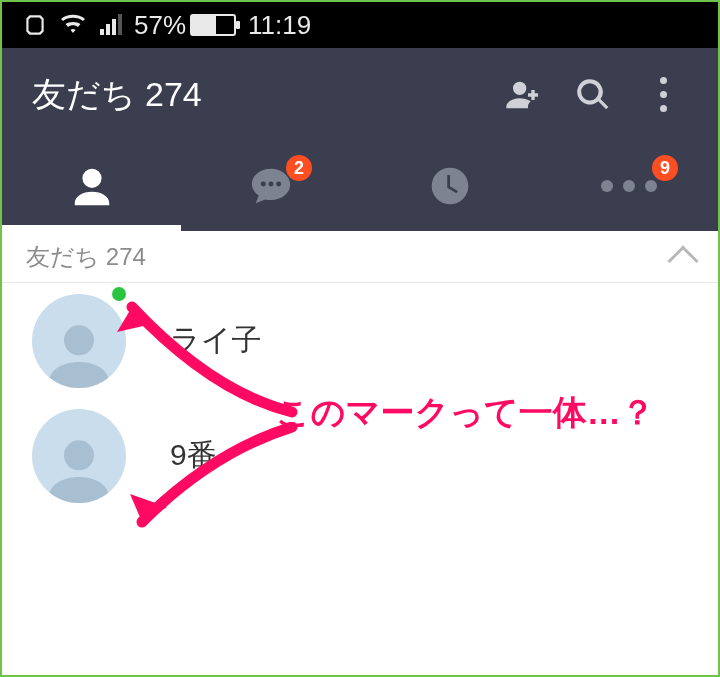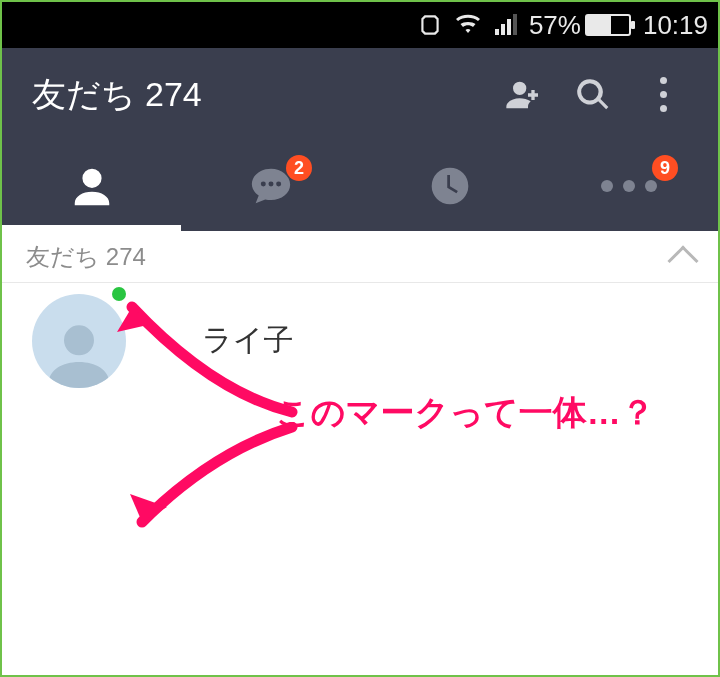--- a/index.html
+++ b/index.html
@@ -1,18 +1,18 @@
 <!DOCTYPE html>
 <html><head>
 <meta charset="utf-8">
 <style>
   * { box-sizing: border-box; margin: 0; padding: 0; }
   html, body { width: 720px; height: 677px; font-family: -apple-system, "Hiragino Sans", "Hiragino Kaku Gothic Pro", "Yu Gothic", Meiryo, sans-serif; background:#fff; overflow:hidden;}
   
-  .status-bar { height:46px; background:#000; color:#e9e9e9; display:flex; align-items:center; justify-content:flex-end; padding:0 10px; font-size:26px; }
+  .status-bar { height:46px; background:#000; color:#e9e9e9; display:flex; align-items:center; padding:0 10px; font-size:26px; }
   .status-bar > * { margin-left:10px; display:inline-flex; align-items:center;}
   .battery-shell { width:46px; height:22px; border:2px solid #e9e9e9; border-radius:3px; position:relative; display:inline-block; margin-left:4px;}
   .battery-shell::after { content:""; position:absolute; right:-6px; top:5px; width:4px; height:8px; background:#e9e9e9; border-radius:1px;}
   .battery-fill { position:absolute; left:0; top:0; bottom:0; background:#e9e9e9;}
   
   .app-header { height:93px; background:#3a3e4e; color:#fff; display:flex; align-items:center; padding:0 20px 0 30px;}
   .app-title { font-size:34px; font-weight:400; flex:1;}
   .hdr-btn { width:70px; height:60px; display:flex; align-items:center; justify-content:center; }
   .hdr-btn svg { fill:#cfd1d7; }
   .kebab { display:flex; flex-direction:column; gap:7px; align-items:center;}
@@ -25,21 +25,21 @@
   .tab-underline { position:absolute; bottom:0; left:0; width:25%; height:6px; background:#fff;}
   .badge { position:absolute; top:14px; right:48px; background:#ff4e22; color:#fff; font-size:18px; font-weight:600; min-width:26px; height:26px; border-radius:13px; display:flex; align-items:center; justify-content:center; padding:0 4px;}
   .dots3 { display:flex; gap:10px;}
   .dots3 span{width:12px; height:12px; background:#7e8391; border-radius:50%;}
   
   .section-hdr { height:52px; display:flex; align-items:center; justify-content:space-between; padding:0 24px; border-bottom:1px solid #e8e8e8;}
   .section-hdr .lbl { color:#8c8c8c; font-size:24px;}
   .chev-up { width:22px; height:22px; border-left:3px solid #b8b8b8; border-top:3px solid #b8b8b8; transform:rotate(45deg); margin-top:8px;}
   
   .list { background:#fff;}
-  .row { height:115px; display:flex; align-items:center; padding-left:30px; position:relative;gap:32px;}
+  .row { height:115px; display:flex; align-items:center; padding-left:30px; position:relative;}
   .avatar { width:94px; height:94px; border-radius:50%; background:#c9dded; position:relative; overflow:hidden;}
   .avatar svg{ position:absolute; bottom:-4px; left:50%; transform:translateX(-50%); fill:#a8bfd1;}
   .presence { position:absolute; left:110px; width:14px; height:14px; background:#29c541; border-radius:50%;}
   .row:nth-child(1) .presence{ top:4px;}
   .row:nth-child(3) .presence{ top:4px;}
   .name { margin-left:44px; font-size:30px; color:#333;}
   
   .anno-wrap { position:absolute; left:0; top:0; width:100%; height:100%; pointer-events:none; z-index:50;}
   .anno-text { position:absolute; left:274px; top:388px; color:#ff0a63; font-size:34px; font-weight:700; white-space:nowrap;}
   .arrow-svg { position:absolute; }
@@ -67,21 +67,21 @@
           <rect fill="#e9e9e9" x="1" y="16" width="4" height="6"></rect>
           <rect fill="#e9e9e9" x="7" y="11" width="4" height="11"></rect>
           <rect fill="#e9e9e9" x="13" y="6" width="4" height="16"></rect>
           <rect fill="#555" x="19" y="1" width="4" height="21"></rect>
         </svg>
     </span>
     <span>57%</span>
     <span class="battery-shell">
         <span class="battery-fill" style="width:57%"></span>
       </span>
-    <span style="margin-left:12px;">10:19</span>
+    <span style="margin-left:12px;">11:19</span>
   </div>
 
   <div class="app-header">
     <div class="app-title">友だち 274</div>
     <div class="hdr-btn">
       <svg width="40" height="40" viewBox="0 0 24 24">
           <path d="M10 4a4 4 0 110 8 4 4 0 010-8zm0 10c-4 0-8 2-8 5v1h13v-1c0-1.2.6-2.3 1.6-3.2C14.7 14.6 12.4 14 10 14zm9-3v-2h-2v2h-2v2h2v2h2v-2h2v-2h-2z"></path>
         </svg>
     </div>
     <div class="hdr-btn">
@@ -138,20 +138,28 @@
   <div class="list">
     <div class="row">
       <div class="avatar">
         <svg width="80" height="80" viewBox="0 0 24 24">
             <path d="M12 4a4.5 4.5 0 110 9 4.5 4.5 0 010-9zm0 11c-5 0-9 2.5-9 6v3h18v-3c0-3.5-4-6-9-6z"></path>
           </svg>
       </div>
       <div class="presence"></div>
       <div class="name">ライ子</div>
     </div>
+    <div class="row">
+      <div class="avatar">
+        <svg width="80" height="80" viewBox="0 0 24 24">
+            <path d="M12 4a4.5 4.5 0 110 9 4.5 4.5 0 010-9zm0 11c-5 0-9 2.5-9 6v3h18v-3c0-3.5-4-6-9-6z"></path>
+          </svg>
+      </div>
+      <div class="name">9番</div>
+    </div>
   </div>
 
   <div class="anno-wrap">
     <div class="anno-text">このマークって一体…？</div>
 
     <svg class="arrow-svg" style="left:110px; top:290px;" width="190" height="130" viewBox="0 0 190 130">
       <path d="M180 120 Q 100 100 20 15" stroke="#ff0a63" stroke-width="11" fill="none" stroke-linecap="round"></path>
       <path d="M20 15 L5 40 L40 32 Z" fill="#ff0a63"></path>
     </svg>
 

